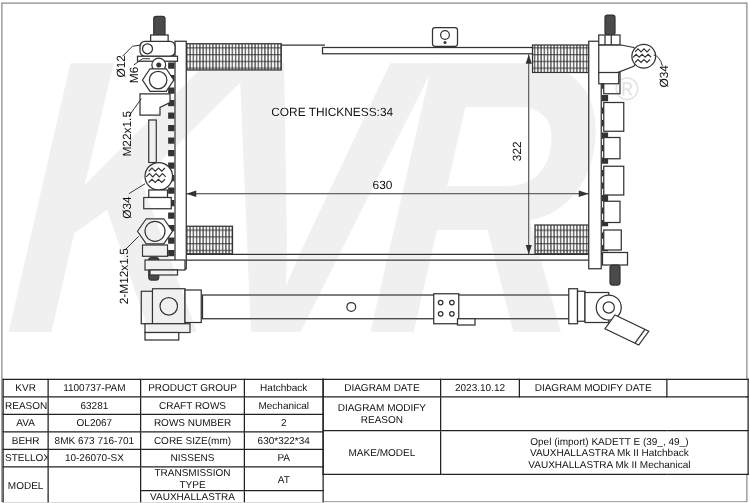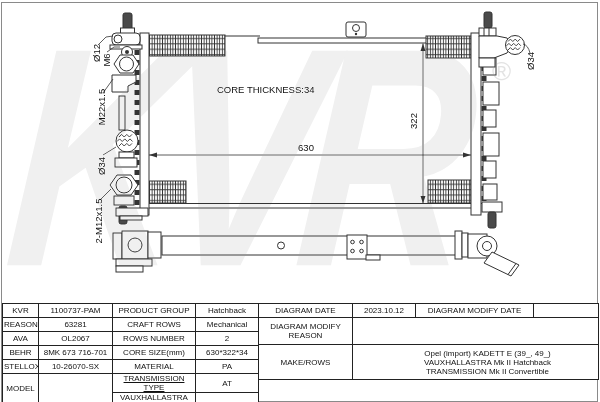--- a/index.html
+++ b/index.html
@@ -11,21 +11,21 @@
       color:#f0f0f0;letter-spacing:-22px;transform:scaleY(1.30) skewX(-6deg);transform-origin:0 0;
       mix-blend-mode:darken;z-index:3;white-space:nowrap;}
   .wm-r{position:absolute;left:492px;top:56px;font:400 26px "Liberation Sans",sans-serif;
       color:#e3e3e3;mix-blend-mode:darken;z-index:3;}
   #tablewrap{position:absolute;left:2px;top:303px;width:596px;height:99px;z-index:4;}
   table{border-collapse:collapse;table-layout:fixed;position:absolute;top:0;}
   #lefttab{left:0;width:256px;}
   #righttab{left:256px;width:340px;}
   td{border:1px solid #222;font-size:8px;line-height:9px;color:#111;text-align:center;
      vertical-align:middle;padding:0 1px;overflow:hidden;background:#fff;}
-  .wrapnarrow div{max-width:70px;margin:0 auto;text-decoration:underline;}
+  .wrapnarrow div{max-width:70px;margin:0 auto;}
   .wrapmed div{max-width:84px;margin:0 auto;}
   .mm div{white-space:nowrap;padding-left:24px;}
 </style>
 </head>
 <body>
 
 <div id="sheet">
   <div id="frame"></div>
 
   <svg id="draw" width="600" height="302" viewBox="0 0 600 302">
@@ -204,21 +204,21 @@
       </tr>
       <tr style="height:14px">
         <td>BEHR</td>
         <td>8MK 673 716-701</td>
         <td>CORE SIZE(mm)</td>
         <td>630*322*34</td>
       </tr>
       <tr style="height:14px">
         <td>STELLOX</td>
         <td>10-26070-SX</td>
-        <td>MATERIAL</td>
+        <td>NISSENS</td>
         <td>PA</td>
       </tr>
       <tr style="height:19px">
         <td rowspan="2">MODEL</td>
         <td rowspan="2"></td>
         <td class="wrapnarrow">
               <div>TRANSMISSION TYPE</div>
             </td>
         <td>AT</td>
       </tr>
@@ -243,23 +243,23 @@
         <td>DIAGRAM MODIFY DATE</td>
         <td></td>
       </tr>
       <tr style="height:27px">
         <td class="wrapmed">
               <div>DIAGRAM MODIFY REASON</div>
             </td>
         <td colspan="3"></td>
       </tr>
       <tr style="height:35px">
-        <td>MAKE/ROWS</td>
+        <td>MAKE/MODEL</td>
         <td colspan="3" class="mm">
           <div>Opel (import) KADETT E (39_, 49_)</div>
           <div>VAUXHALLASTRA Mk II Hatchback</div>
-          <div>TRANSMISSION Mk II Convertible</div>
+          <div>VAUXHALLASTRA Mk II Mechanical</div>
         </td>
       </tr>
     </tbody>
       </table>
   </div>
 </div>
 
 </body></html>

